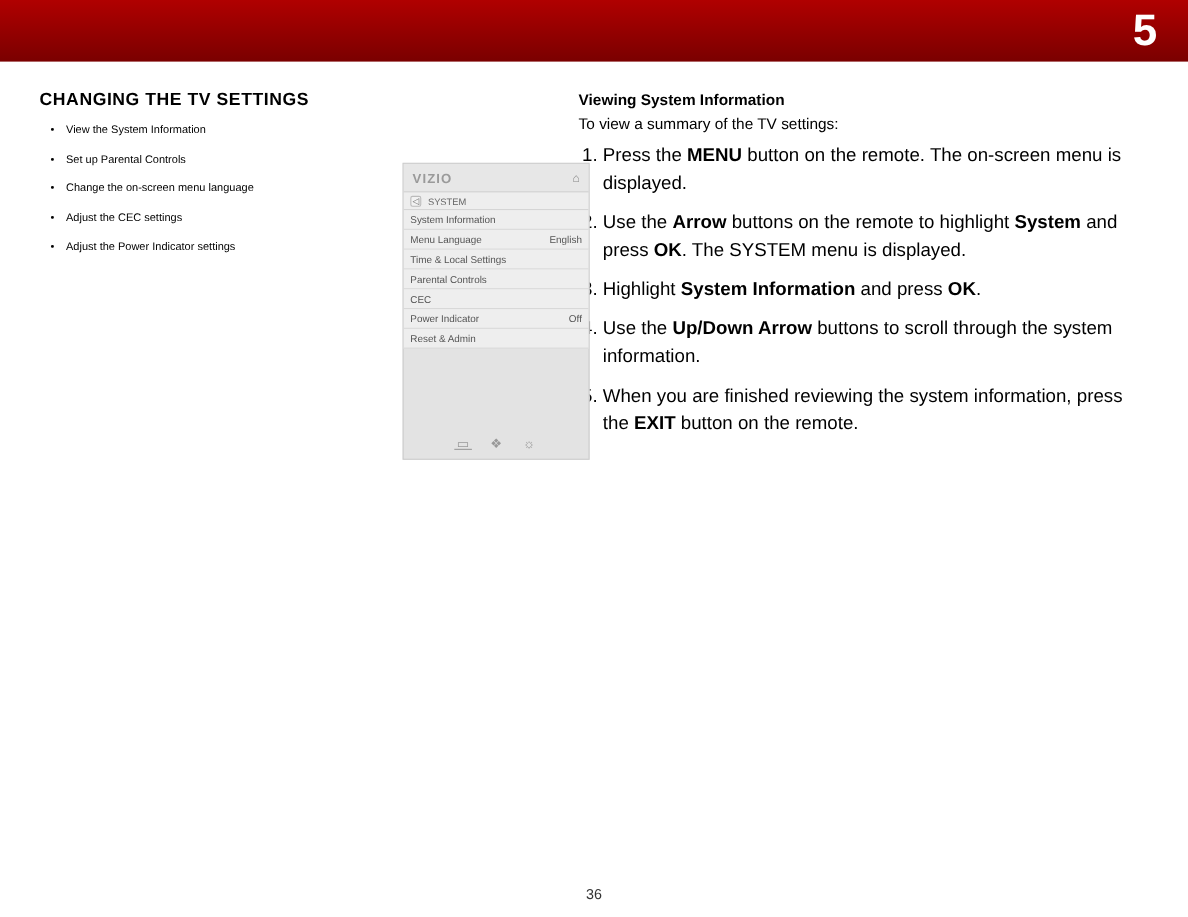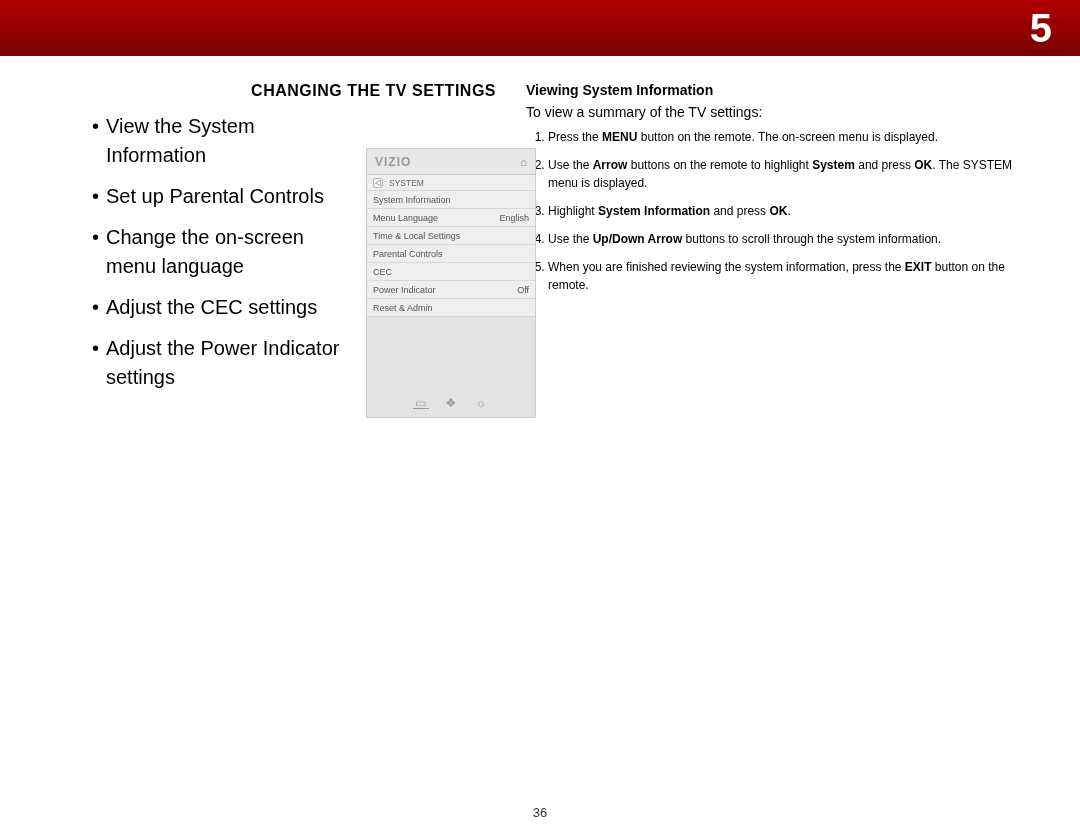--- a/index.html
+++ b/index.html
@@ -14,36 +14,36 @@
     color: #fff; font-size: 40px; font-weight: bold;
   }
 
   .content { position: absolute; top: 82px; left: 0; right: 0; padding: 0 36px; }
   .columns { display: flex; gap: 30px; }
   .left-col { width: 460px; }
   .right-col { flex: 1; }
 
   .section-title {
     font-weight: bold; font-size: 16px; letter-spacing: .5px;
-    text-transform: uppercase; margin-bottom: 12px; text-align: right;
+    text-transform: uppercase; margin-bottom: 12px;
   }
   .intro { font-size: 14px; margin-bottom: 10px; }
   ul.bullets { list-style: none; padding-left: 24px; }
   ul.bullets li {
-    font-size: 20px; line-height: 1.45;
-    position: relative; margin-bottom: 12px; max-width: 250px; margin-left: 46px;
+    font-size: 10px; line-height: 1.45;
+    position: relative; margin-bottom: 12px; max-width: 250px;
   }
   ul.bullets li::before {
     content: "•"; position: absolute; left: -14px; top: 0;
   }
 
   .subhead { font-weight: bold; font-size: 14px; margin-bottom: 6px; }
   .para { font-size: 14px; margin-bottom: 8px; }
   ol.steps { list-style: decimal; padding-left: 22px; }
-  ol.steps li { font-size: 12px; line-height: 1.5; margin-bottom: 10px; }
+  ol.steps li { font-size: 17px; line-height: 1.5; margin-bottom: 10px; }
   b { font-weight: bold; }
 
   
   .osd {
     position: absolute; left: 330px; top: 66px;
     width: 170px; height: 270px;
     background: #e3e3e3;
     border: 1px solid #ccc;
     font-size: 10px;
     color: #555;

